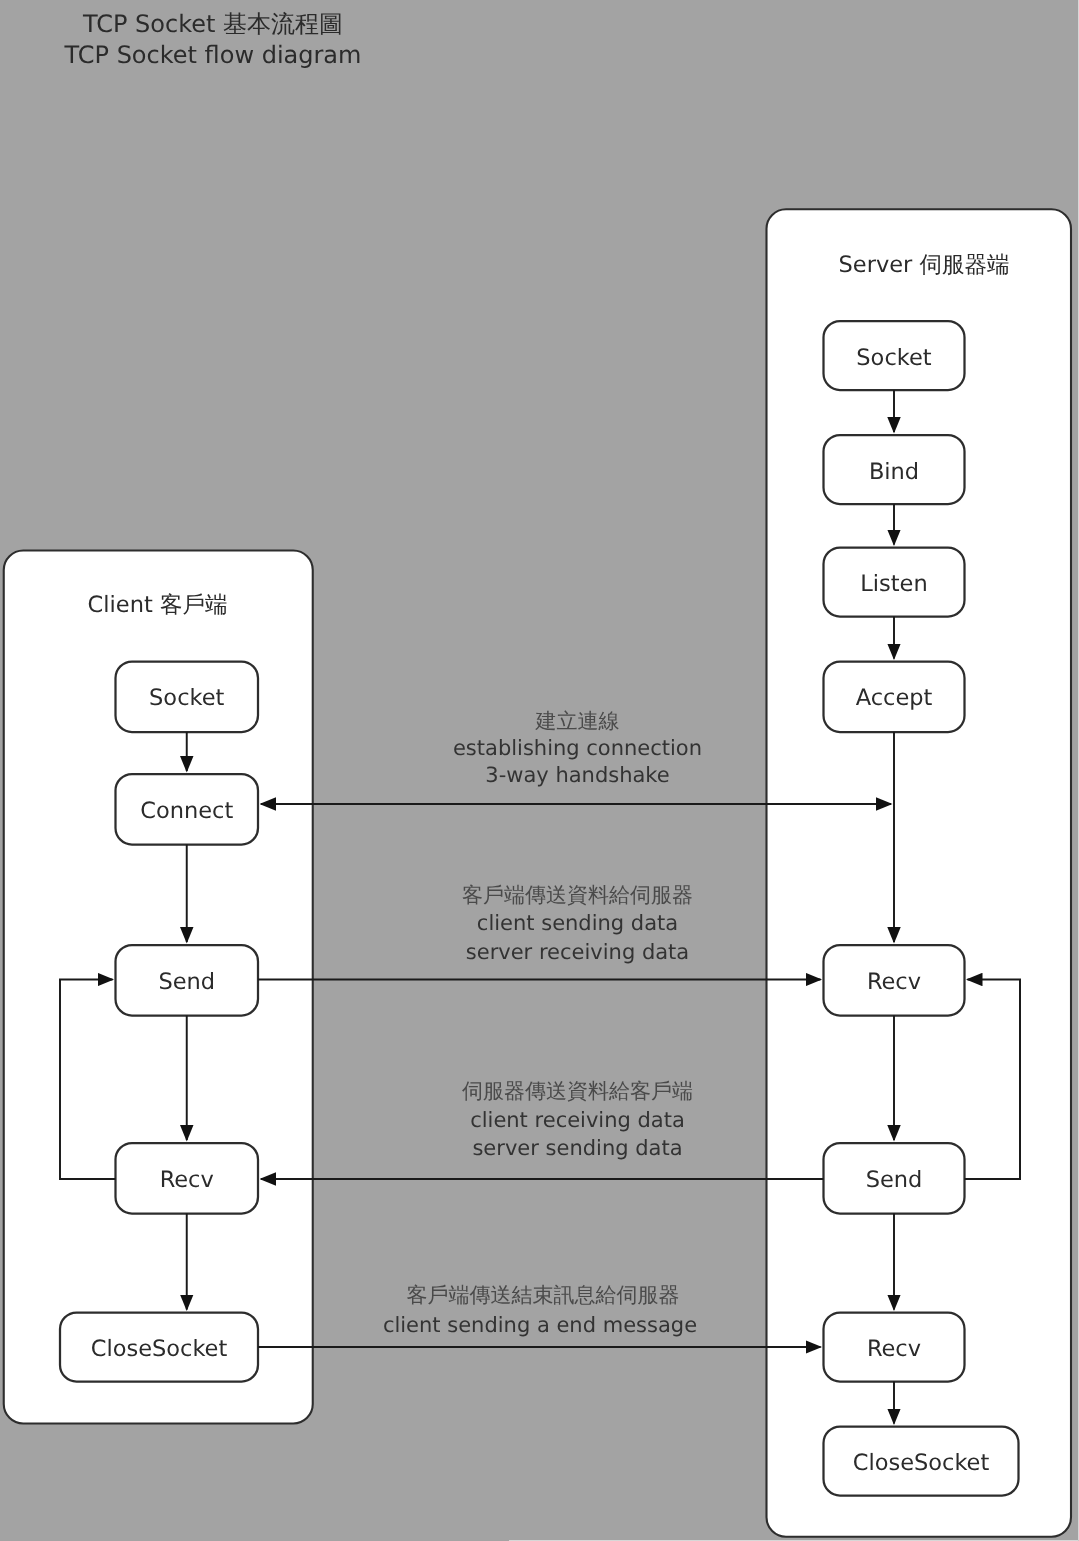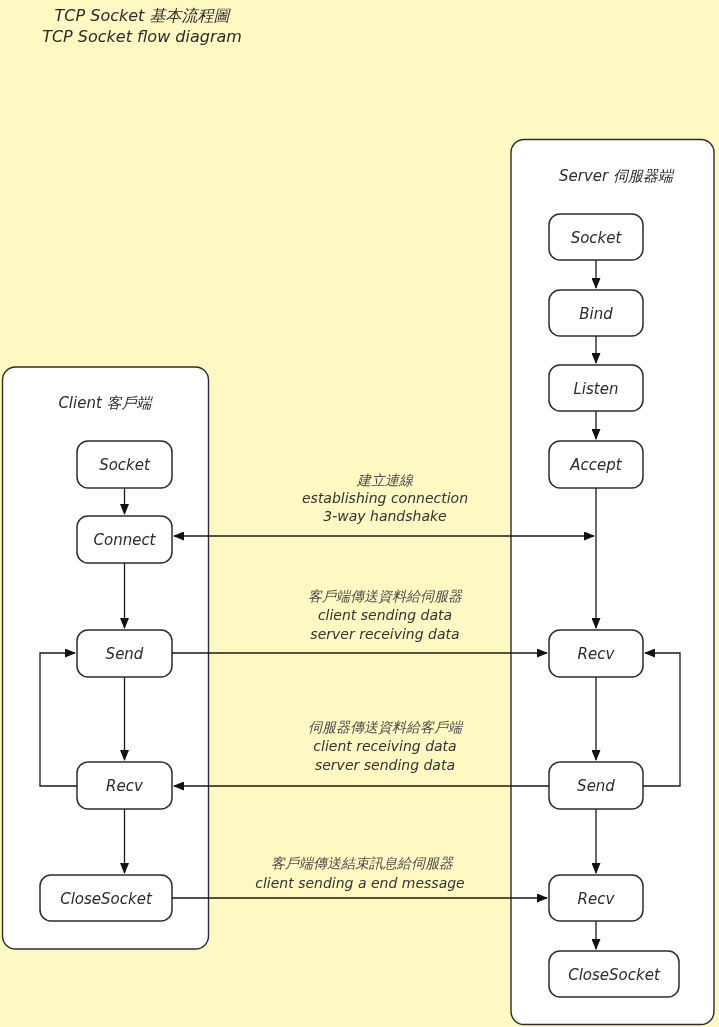--- a/index.html
+++ b/index.html
@@ -5,23 +5,22 @@
   html, body {
     margin: 0;
     padding: 0;
     background: #ffffff;
     font-family: "DejaVu Sans", "Liberation Sans", sans-serif;
   }
   .stage {
     position: relative;
     width: 719px;
     height: 1027px;
-    background: #fef9c3;
+    background: #a3a3a3;
     overflow: hidden;
-    font-style: italic;
   }
   svg text {
     font-family: "DejaVu Sans", "Liberation Sans", sans-serif;
     fill: #2b2b2b;
   }
   text.node-label { font-size: 15px; }
   text.panel-title { font-size: 15px; }
   text.title-line { font-size: 16px; }
   text.anno-cjk { font-size: 14px; fill: #4a4a4a; }
   text.anno-en  { font-size: 14px; fill: #333333; }

